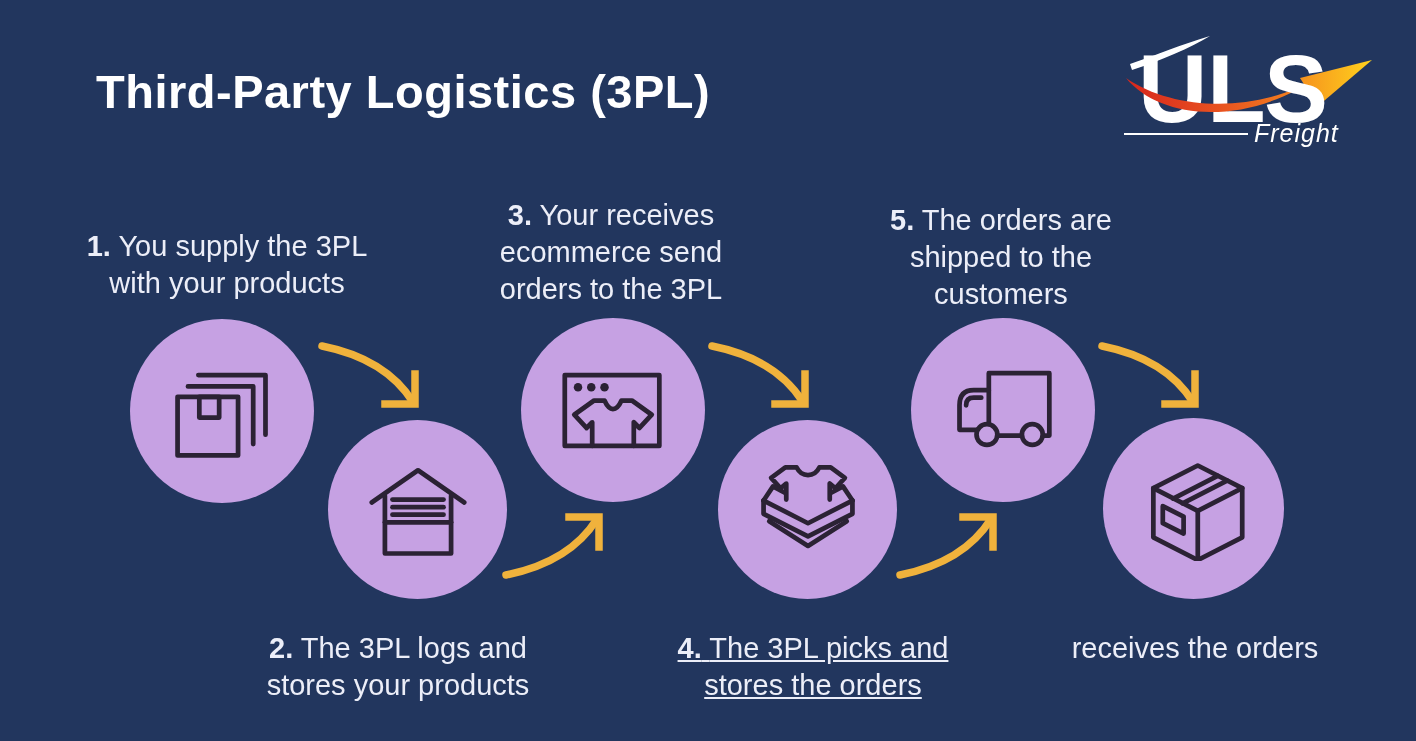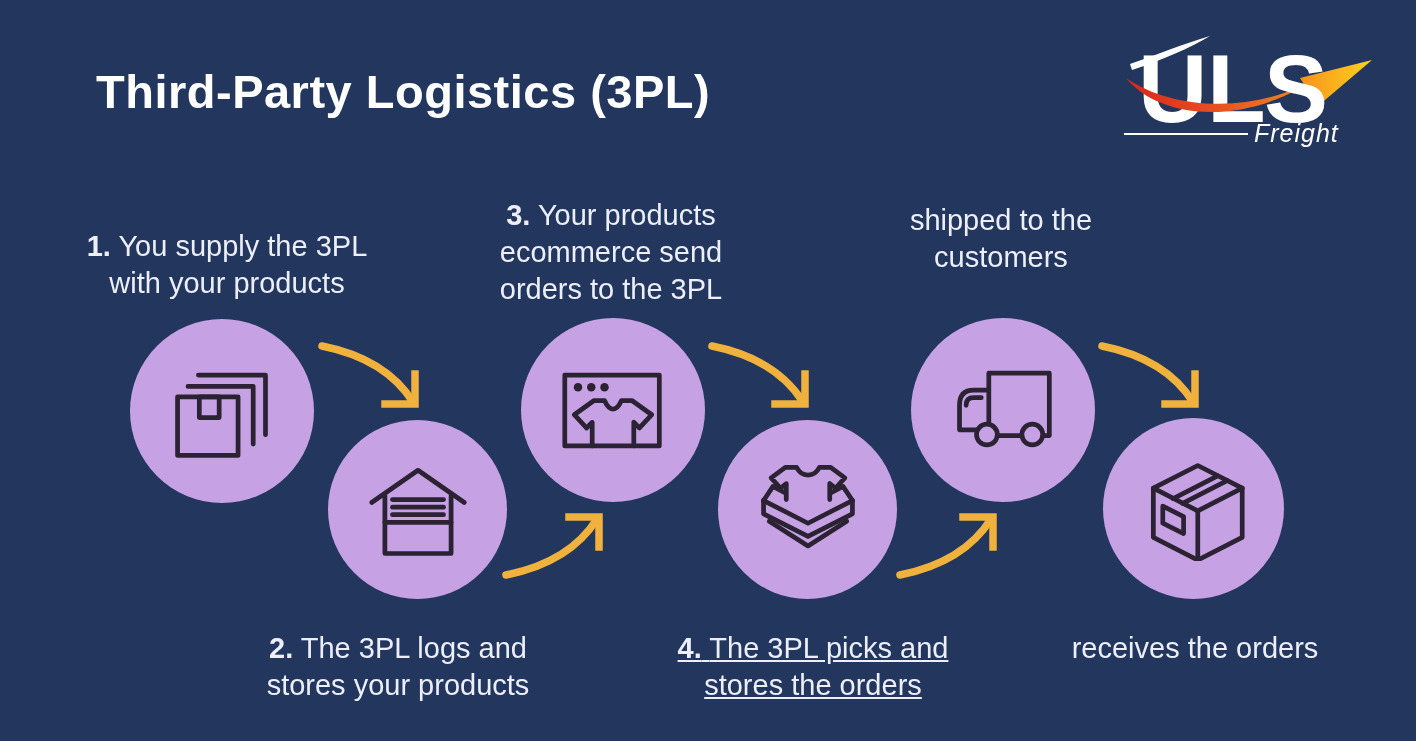--- a/index.html
+++ b/index.html
@@ -64,26 +64,27 @@
     <line x1="6" y1="118" x2="130" y2="118" stroke="#ffffff" stroke-width="2"></line>
     <text class="freight" x="136" y="126">Freight</text>
   </svg>
 
   <div class="label" style="left:27px;top:228px;width:400px;">
     <div><span class="num">1.</span> <span>You supply the 3PL</span></div>
     <div>with your products</div>
   </div>
 
   <div class="label" style="left:435px;top:197px;width:352px;">
-    <div><span class="num">3.</span> <span>Your products</span></div>
+    <div><span class="num">3.</span> <span>Your receives</span></div>
     <div>ecommerce send</div>
     <div>orders to the 3PL</div>
   </div>
 
   <div class="label" style="left:825px;top:202px;width:352px;">
+    <div><span class="num">5.</span> <span>The orders are</span></div>
     <div>shipped to the</div>
     <div>customers</div>
   </div>
 
   <div class="label" style="left:222px;top:630px;width:352px;text-align:center;">
     <div><span class="num">2.</span> <span>The 3PL logs and</span></div>
     <div>stores your products</div>
   </div>
 
   <div class="label" style="left:637px;top:630px;width:352px;text-decoration:underline;">

